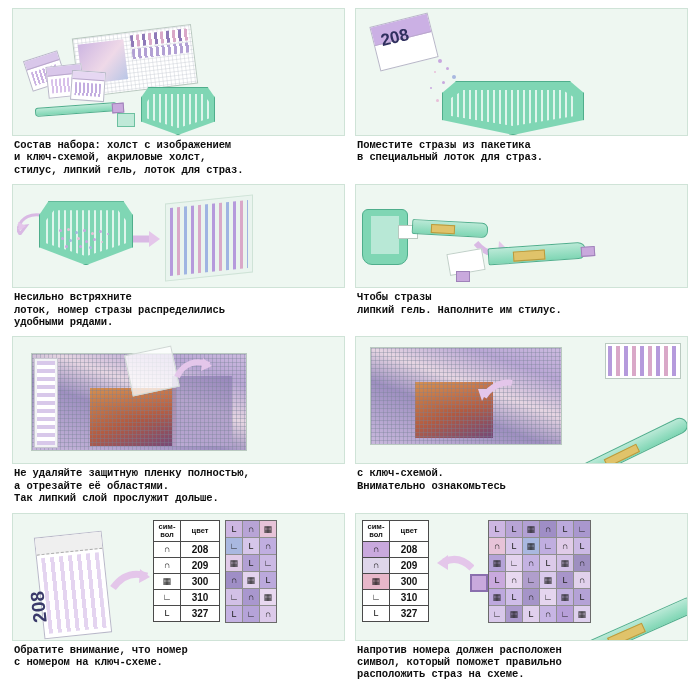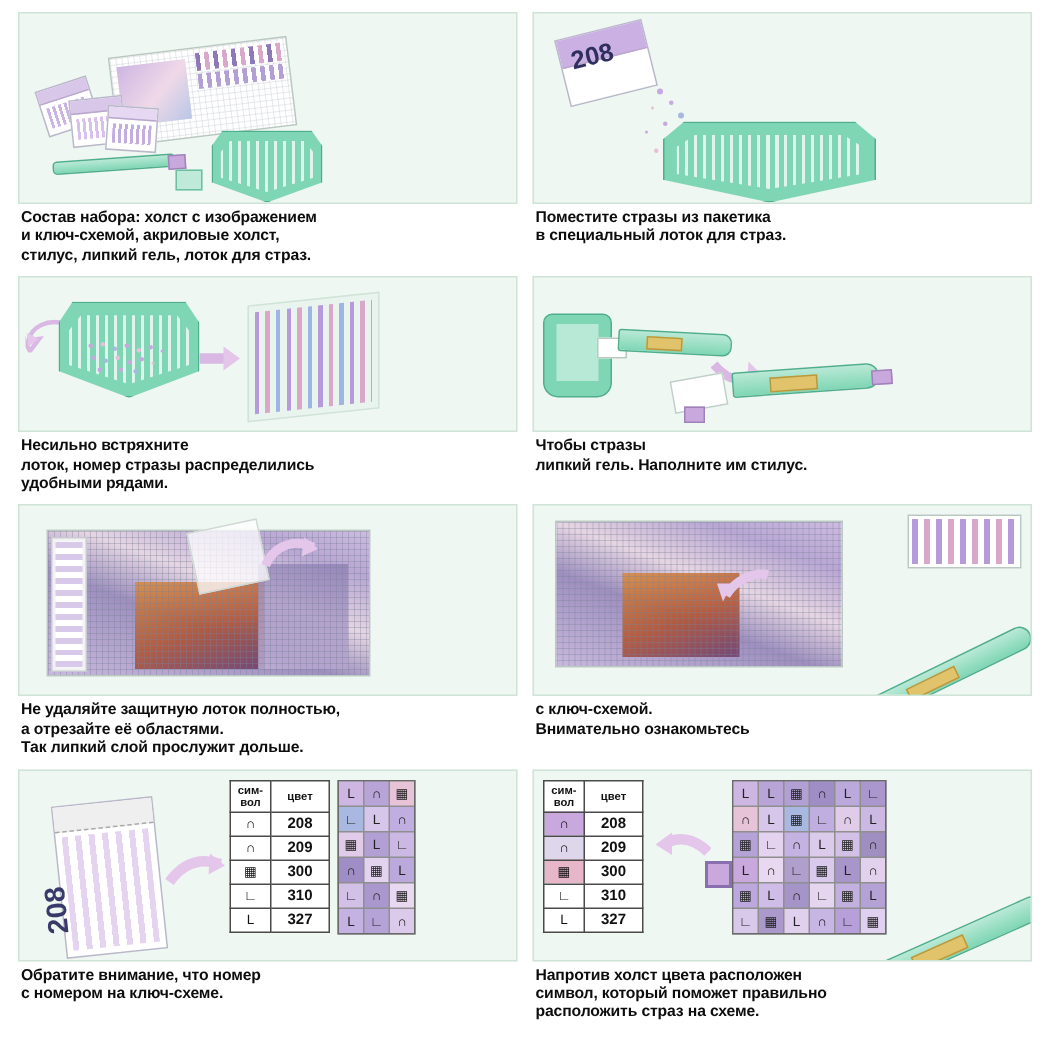--- a/index.html
+++ b/index.html
@@ -44,21 +44,21 @@
   }
   .panel.tall { height: 104px; }
   .caption {
     font-size: 10.5px;
     line-height: 12.4px;
     font-weight: bold;
     color: #0d0d0d;
     padding: 3px 2px 6px 2px;
     letter-spacing: -0.1px;
   }
-  .caption .ln { display: block; }
+  .caption .ln { display: block; font-family: Liberation Mono, monospace; }
 
   
   .tray {
     position: absolute;
     background: #7fd6b4;
     border: 1px solid #4fae8c;
   }
   .tray-shape {
     clip-path: polygon(10% 0%, 90% 0%, 100% 22%, 100% 72%, 50% 100%, 0% 72%, 0% 22%);
   }
@@ -347,21 +347,21 @@
         </div>
 
         <div class="arrow" style="left:160px; top:20px;">
           <svg width="40" height="26" viewBox="0 0 40 26">
               <path d="M4 20 C10 6 24 2 36 8" stroke="#e4c6ea" stroke-width="6" fill="none"></path>
               <path d="M30 1 L39 9 L28 14 Z" fill="#e4c6ea"></path>
             </svg>
         </div>
       </div>
       <div class="caption">
-        <span class="ln">Не удаляйте защитную лоток полностью,</span>
+        <span class="ln">Не удаляйте защитную пленку полностью,</span>
         <span class="ln">а отрезайте её областями.</span>
         <span class="ln">Так липкий слой прослужит дольше.</span>
       </div>
     </div>
 
     <div class="cell">
       <div class="panel">
         <div class="canvas" style="left:14px; top:10px; width:190px; height:96px;">
           <div style="position:absolute; inset:0; background:
               linear-gradient(200deg,#cdbbe0 0%,#b9a6d4 20%,#e6d5e2 42%,#9e8fc0 62%,#c9b9dd 100%);"></div>
@@ -549,20 +549,20 @@
             <div class="sw" style="background:#b79fd9;">∟</div>
             <div class="sw" style="background:#ded0ee;">▦</div>
         </div>
 
         <div class="stylus" style="right:-14px; bottom:2px; width:130px; height:15px; transform:rotate(-24deg); border-radius:2px 8px 8px 2px;">
           <div style="position:absolute; left:36px; top:4px; width:36px; height:8px; background:#e0c36a; border:1px solid #b79a3e;"></div>
         </div>
         <div style="position:absolute; left:114px; top:60px; width:14px; height:14px; background:#c9a9dd; border:2px solid #8a6fae;"></div>
       </div>
       <div class="caption">
-        <span class="ln">Напротив холст цвета расположен</span>
+        <span class="ln">Напротив номера должен расположен</span>
         <span class="ln">символ, который поможет правильно</span>
         <span class="ln">расположить страз на схеме.</span>
       </div>
     </div>
 
   </div>
 </div>
 
 </body></html>

